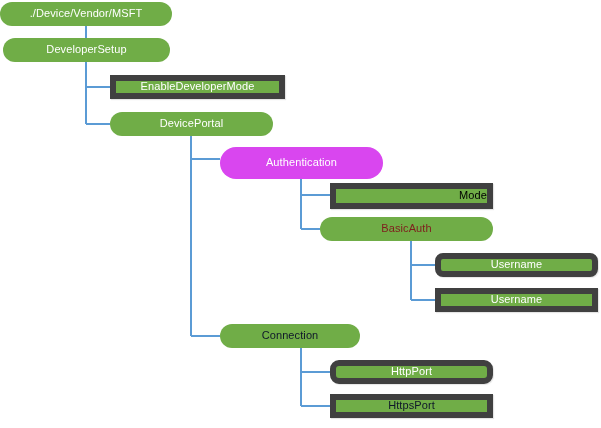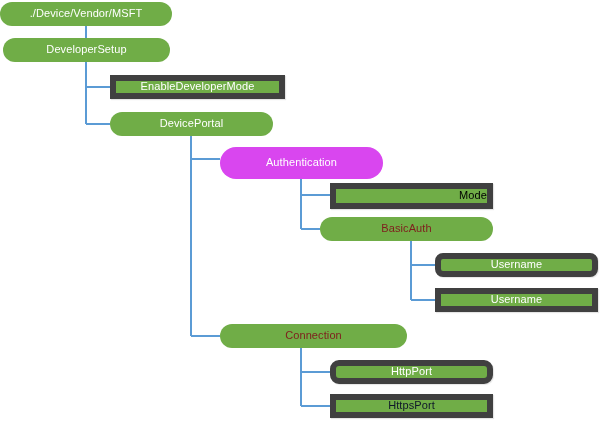--- a/index.html
+++ b/index.html
@@ -120,21 +120,21 @@
       </div>
       <div class="node pill" style="left: 320px; top: 217px; width: 173px; height: 24px; background: rgb(112, 173, 71); color: #7f1d1d;">
         <span class="node-label">BasicAuth</span>
       </div>
       <div class="node rect" style="left: 435px; top: 253px; width: 163px; height: 24px; background: rgb(112, 173, 71); color: rgb(255, 255, 255); border-radius: 8px;">
         <span class="node-label">Username</span>
       </div>
       <div class="node rect" style="left: 435px; top: 288px; width: 163px; height: 24px; background: rgb(112, 173, 71); color: rgb(255, 255, 255);">
         <span class="node-label">Username</span>
       </div>
-      <div class="node pill" style="left: 220px; top: 324px; width: 187px; height: 24px; background: rgb(112, 173, 71); color: #7f1d1d;">
+      <div class="node pill" style="left: 220px; top: 324px; width: 140px; height: 24px; background: rgb(112, 173, 71); color: #0f172a;">
         <span class="node-label">Connection</span>
       </div>
       <div class="node rect" style="left: 330px; top: 360px; width: 163px; height: 24px; background: rgb(112, 173, 71); color: rgb(255, 255, 255); border-radius: 9px;">
         <span class="node-label">HttpPort</span>
       </div>
       <div class="node rect" style="left: 330px; top: 394px; width: 163px; height: 24px; background: rgb(112, 173, 71); color: #0f172a;">
         <span class="node-label">HttpsPort</span>
       </div>
     </div>
 </div>

